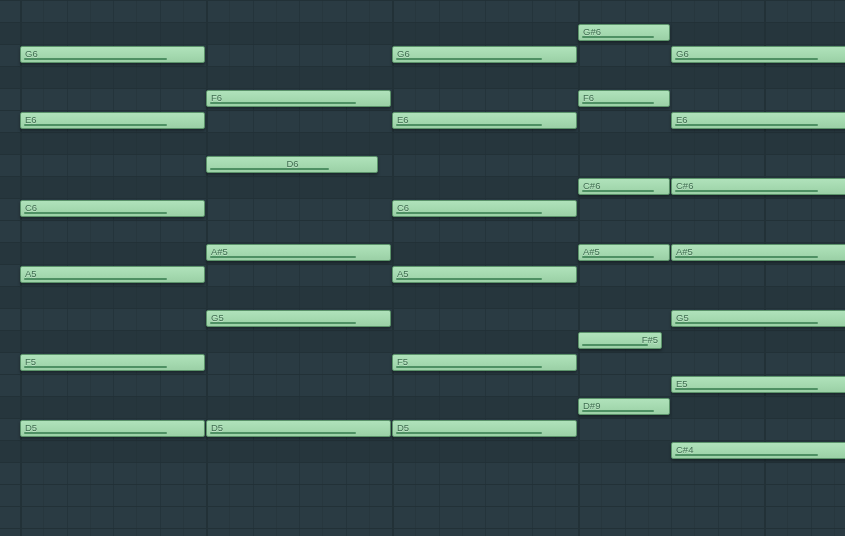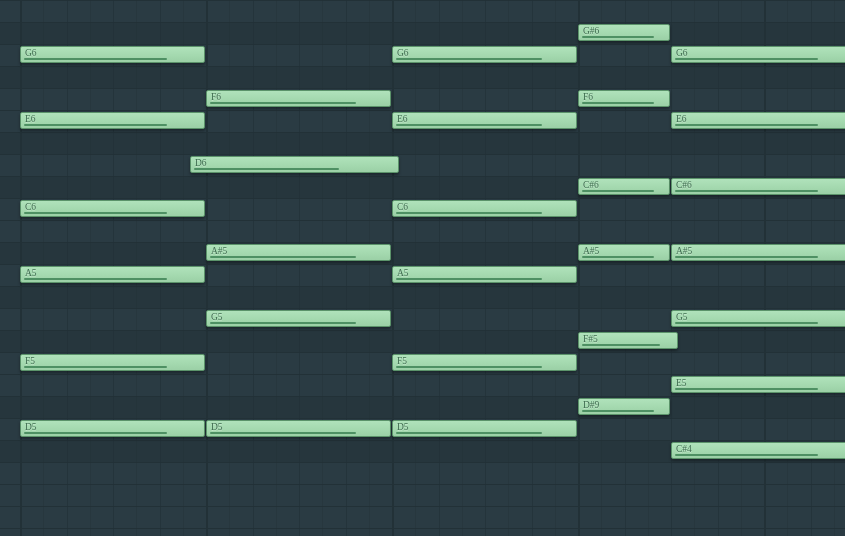--- a/index.html
+++ b/index.html
@@ -1,20 +1,20 @@
 <!DOCTYPE html>
 <html><head>
 <meta charset="utf-8">
 <style>
   html,body{margin:0;padding:0;background:#2a3b43;overflow:hidden}
   #piano-roll{
     position:relative;
     width:845px;height:536px;
     background:#2a3b43;
-    font-family:Liberation Serif, serif;
+    font-family:Liberation Sans, sans-serif;
     font-size:9.5px;
     color:#3f6d50;
     user-select:none;
   }
   .grid-line{position:absolute;background:#223137;pointer-events:none}
   .grid-line.vert{top:0;bottom:0;width:1px}
   .grid-line.horiz{left:0;right:0;height:1px}
   .row-shade{position:absolute;left:0;right:0;background:#26363d;pointer-events:none}
   .note{
     position:absolute;
@@ -112,33 +112,33 @@
     <div class="grid-line vert" style="left: 833.75px; background: rgb(34, 49, 55); opacity: 0.35;"></div>
     <div class="note" style="top: 24px; left: 578px; width: 92px; border-color: rgb(91, 147, 106); color: rgb(63, 109, 80);"><span>G#6</span><div class="vel" style="width: 80%; background: rgb(78, 144, 99);"></div></div>
     <div class="note" style="top: 46px; left: 20px; width: 185px; border-color: rgb(91, 147, 106); color: rgb(63, 109, 80);"><span>G6</span><div class="vel" style="width: 78%; background: rgb(78, 144, 99);"></div></div>
     <div class="note" style="top: 46px; left: 392px; width: 185px; border-color: rgb(91, 147, 106); color: rgb(63, 109, 80);"><span>G6</span><div class="vel" style="width: 80%; background: rgb(78, 144, 99);"></div></div>
     <div class="note" style="top: 46px; left: 671px; width: 185px; border-color: rgb(91, 147, 106); color: rgb(63, 109, 80);"><span>G6</span><div class="vel" style="width: 78%; background: rgb(78, 144, 99);"></div></div>
     <div class="note" style="top: 90px; left: 206px; width: 185px; border-color: rgb(91, 147, 106); color: rgb(63, 109, 80);"><span>F6</span><div class="vel" style="width: 80%; background: rgb(78, 144, 99);"></div></div>
     <div class="note" style="top: 90px; left: 578px; width: 92px; border-color: rgb(91, 147, 106); color: rgb(63, 109, 80);"><span>F6</span><div class="vel" style="width: 80%; background: rgb(78, 144, 99);"></div></div>
     <div class="note" style="top: 112px; left: 20px; width: 185px; border-color: rgb(91, 147, 106); color: rgb(63, 109, 80);"><span>E6</span><div class="vel" style="width: 78%; background: rgb(78, 144, 99);"></div></div>
     <div class="note" style="top: 112px; left: 392px; width: 185px; border-color: rgb(91, 147, 106); color: rgb(63, 109, 80);"><span>E6</span><div class="vel" style="width: 80%; background: rgb(78, 144, 99);"></div></div>
     <div class="note" style="top: 112px; left: 671px; width: 185px; border-color: rgb(91, 147, 106); color: rgb(63, 109, 80);"><span>E6</span><div class="vel" style="width: 78%; background: rgb(78, 144, 99);"></div></div>
-    <div class="note" style="top: 156px; left: 190px; width: 209px; border-color: rgb(91, 147, 106); color: rgb(63, 109, 80);"><span>D6</span><div class="vel" style="width: 70%; background: rgb(78, 144, 99);"></div></div>
+    <div class="note" style="top: 156px; left: 206px; width: 172px; border-color: rgb(91, 147, 106); color: rgb(63, 109, 80); text-align: center;"><span>D6</span><div class="vel" style="width: 70%; background: rgb(78, 144, 99);"></div></div>
     <div class="note" style="top: 178px; left: 578px; width: 92px; border-color: rgb(91, 147, 106); color: rgb(63, 109, 80);"><span>C#6</span><div class="vel" style="width: 80%; background: rgb(78, 144, 99);"></div></div>
     <div class="note" style="top: 178px; left: 671px; width: 185px; border-color: rgb(91, 147, 106); color: rgb(63, 109, 80);"><span>C#6</span><div class="vel" style="width: 78%; background: rgb(78, 144, 99);"></div></div>
     <div class="note" style="top: 200px; left: 20px; width: 185px; border-color: rgb(91, 147, 106); color: rgb(63, 109, 80);"><span>C6</span><div class="vel" style="width: 78%; background: rgb(78, 144, 99);"></div></div>
     <div class="note" style="top: 200px; left: 392px; width: 185px; border-color: rgb(91, 147, 106); color: rgb(63, 109, 80);"><span>C6</span><div class="vel" style="width: 80%; background: rgb(78, 144, 99);"></div></div>
     <div class="note" style="top: 244px; left: 206px; width: 185px; border-color: rgb(91, 147, 106); color: rgb(63, 109, 80);"><span>A#5</span><div class="vel" style="width: 80%; background: rgb(78, 144, 99);"></div></div>
     <div class="note" style="top: 244px; left: 578px; width: 92px; border-color: rgb(91, 147, 106); color: rgb(63, 109, 80);"><span>A#5</span><div class="vel" style="width: 80%; background: rgb(78, 144, 99);"></div></div>
     <div class="note" style="top: 244px; left: 671px; width: 185px; border-color: rgb(91, 147, 106); color: rgb(63, 109, 80);"><span>A#5</span><div class="vel" style="width: 78%; background: rgb(78, 144, 99);"></div></div>
     <div class="note" style="top: 266px; left: 20px; width: 185px; border-color: rgb(91, 147, 106); color: rgb(63, 109, 80);"><span>A5</span><div class="vel" style="width: 78%; background: rgb(78, 144, 99);"></div></div>
     <div class="note" style="top: 266px; left: 392px; width: 185px; border-color: rgb(91, 147, 106); color: rgb(63, 109, 80);"><span>A5</span><div class="vel" style="width: 80%; background: rgb(78, 144, 99);"></div></div>
     <div class="note" style="top: 310px; left: 206px; width: 185px; border-color: rgb(91, 147, 106); color: rgb(63, 109, 80);"><span>G5</span><div class="vel" style="width: 80%; background: rgb(78, 144, 99);"></div></div>
     <div class="note" style="top: 310px; left: 671px; width: 185px; border-color: rgb(91, 147, 106); color: rgb(63, 109, 80);"><span>G5</span><div class="vel" style="width: 78%; background: rgb(78, 144, 99);"></div></div>
-    <div class="note" style="top: 332px; left: 578px; width: 100px; border-color: rgb(91, 147, 106); color: rgb(63, 109, 80);"><span>F#5</span><div class="vel" style="width: 80%; background: rgb(78, 144, 99);"></div></div>
+    <div class="note" style="top: 332px; left: 578px; width: 84px; border-color: rgb(91, 147, 106); color: rgb(63, 109, 80); text-align: right;"><span>F#5</span><div class="vel" style="width: 80%; background: rgb(78, 144, 99);"></div></div>
     <div class="note" style="top: 354px; left: 20px; width: 185px; border-color: rgb(91, 147, 106); color: rgb(63, 109, 80);"><span>F5</span><div class="vel" style="width: 78%; background: rgb(78, 144, 99);"></div></div>
     <div class="note" style="top: 354px; left: 392px; width: 185px; border-color: rgb(91, 147, 106); color: rgb(63, 109, 80);"><span>F5</span><div class="vel" style="width: 80%; background: rgb(78, 144, 99);"></div></div>
     <div class="note" style="top: 376px; left: 671px; width: 185px; border-color: rgb(91, 147, 106); color: rgb(63, 109, 80);"><span>E5</span><div class="vel" style="width: 78%; background: rgb(78, 144, 99);"></div></div>
     <div class="note" style="top: 398px; left: 578px; width: 92px; border-color: rgb(91, 147, 106); color: rgb(63, 109, 80);"><span>D#9</span><div class="vel" style="width: 80%; background: rgb(78, 144, 99);"></div></div>
     <div class="note" style="top: 420px; left: 20px; width: 185px; border-color: rgb(91, 147, 106); color: rgb(63, 109, 80);"><span>D5</span><div class="vel" style="width: 78%; background: rgb(78, 144, 99);"></div></div>
     <div class="note" style="top: 420px; left: 206px; width: 185px; border-color: rgb(91, 147, 106); color: rgb(63, 109, 80);"><span>D5</span><div class="vel" style="width: 80%; background: rgb(78, 144, 99);"></div></div>
     <div class="note" style="top: 420px; left: 392px; width: 185px; border-color: rgb(91, 147, 106); color: rgb(63, 109, 80);"><span>D5</span><div class="vel" style="width: 80%; background: rgb(78, 144, 99);"></div></div>
     <div class="note" style="top: 442px; left: 671px; width: 185px; border-color: rgb(91, 147, 106); color: rgb(63, 109, 80);"><span>C#4</span><div class="vel" style="width: 78%; background: rgb(78, 144, 99);"></div></div>
   </div>
 

